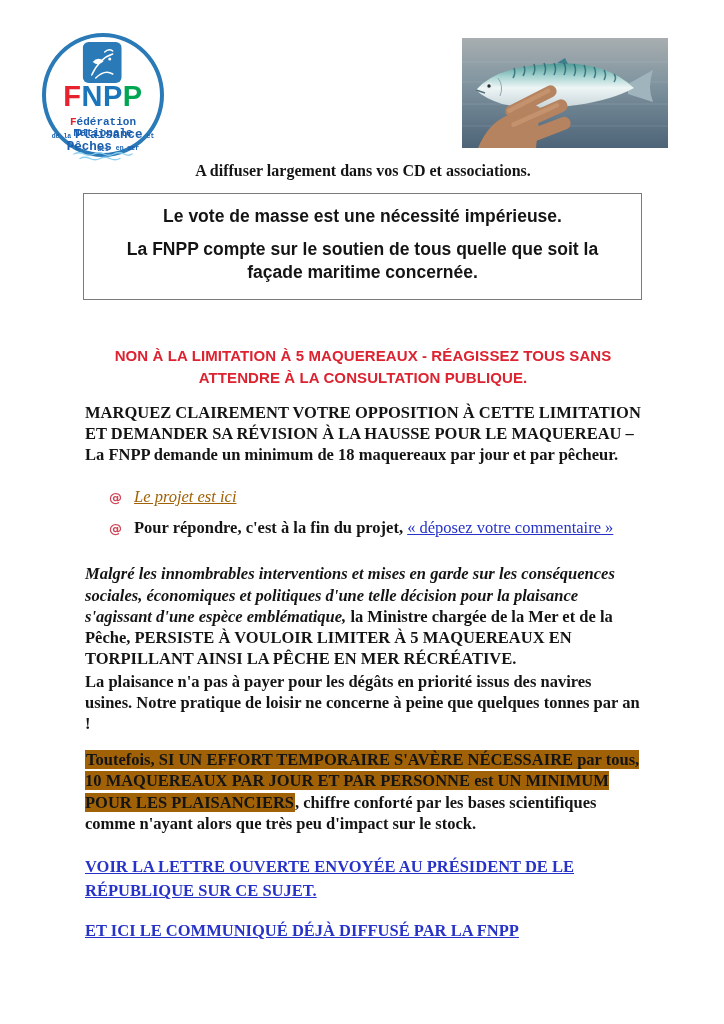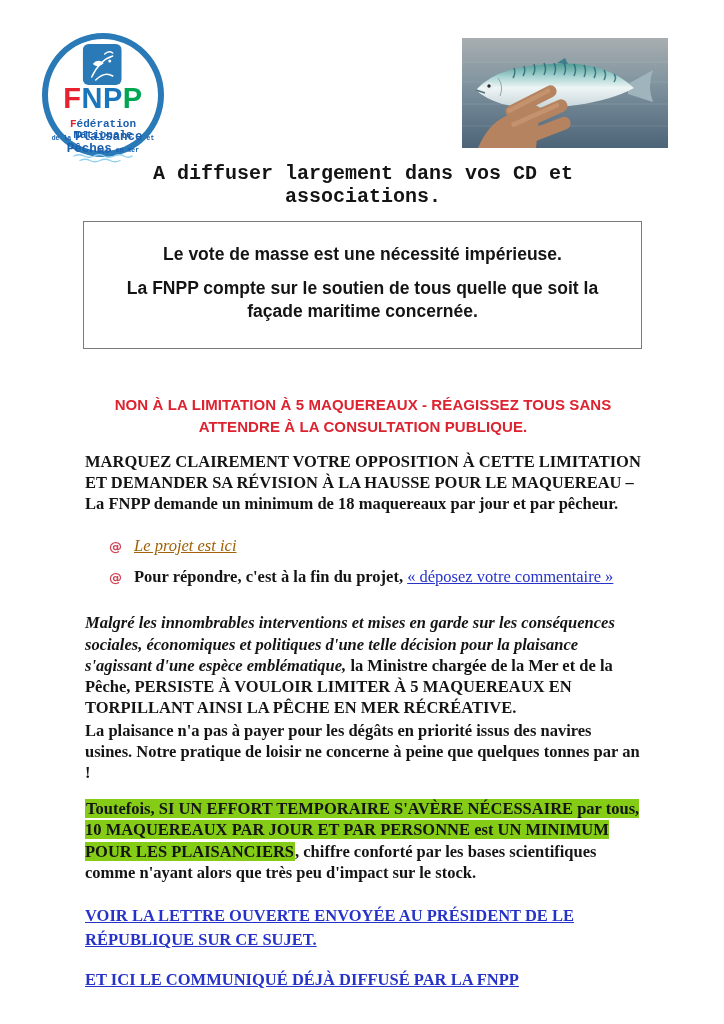--- a/index.html
+++ b/index.html
@@ -5,21 +5,21 @@
   html,body{margin:0;padding:0;background:#e9e9e9;}
   .page{
     position:relative;width:724px;height:1024px;margin:0 auto;
     background:#ffffff;overflow:hidden;
     font-family:"Liberation Serif",serif;color:#141414;
   }
   
   .logo{position:absolute;left:42px;top:33px;width:122px;height:124px;}
   .logo-circle{
     position:relative;width:100%;height:100%;border-radius:50%;
-    border:6px solid #c2410c;background:#fff;box-sizing:border-box;
+    border:4px solid #c2410c;background:#fff;box-sizing:border-box;
   }
   .logo-emblem{position:absolute;left:50%;top:5px;transform:translateX(-52%);}
   .logo-fnpp{
     position:absolute;top:45px;left:0;right:0;text-align:center;
     font-family:"Liberation Sans",sans-serif;font-weight:bold;
     font-size:29px;line-height:1;letter-spacing:0.5px;
   }
   .logo-t{position:absolute;left:0;right:0;text-align:center;
     font-family:Liberation Mono, monospace;font-weight:bold;line-height:1;}
   .logo-t1{top:80px;font-size:11px;}
@@ -27,29 +27,29 @@
   .logo-t3{top:104px;font-size:12.5px;}
   .logo-t .sm{font-size:6.5px;font-weight:bold;}
   .logo-waves{position:absolute;left:50%;top:114px;transform:translateX(-50%);}
   .photo{position:absolute;left:462px;top:38px;width:206px;height:110px;}
   .photo svg{display:block;}
 
   
   .content{position:absolute;left:85px;top:160px;width:556px;}
   .distribute{
     margin:2px 0 0;text-align:center;
-    font-family:Liberation Mono, monospace;font-weight:bold;font-size:20px;
+    font-family:Liberation Serif, serif;font-weight:bold;font-size:16px;
   }
   .banner-box{
     margin:13px 0 0 -2px;width:559px;box-sizing:border-box;
     border:1px solid #7a7a7a;padding:11px 18px 14px;text-align:center;
     font-family:"Liberation Sans",sans-serif;font-weight:bold;
     font-size:17.5px;line-height:1.35;
   }
-  .banner-box p{margin:10px;}
+  .banner-box p{margin:0;}
   .banner-box p + p{margin-top:9px;}
   .alert{
     margin:45px 0 0;
     font-family:"Liberation Sans",sans-serif;font-weight:bold;
     font-size:15px;line-height:1.5;letter-spacing:0.1px;
   }
   .p-serif{margin:19px 0 0;font-weight:bold;font-size:16.5px;line-height:1.28;}
   .p-tight{margin-top:12px;}
   .action-list{list-style:none;margin:21px 0 0;padding:0 0 0 24px;}
   .action-list li{display:flex;align-items:baseline;gap:12px;
@@ -183,21 +183,21 @@
       </li>
     </ul>
 
     <p class="p-serif p-malgre">
       <em>Malgré les innombrables interventions et mises en garde sur les conséquences sociales, économiques et politiques d'une telle décision pour la plaisance s'agissant d'une espèce emblématique,</em><span> la Ministre chargée de la Mer et de la Pêche, PERSISTE À VOULOIR LIMITER À 5 MAQUEREAUX EN TORPILLANT AINSI LA PÊCHE EN MER RÉCRÉATIVE.</span>
     </p>
 
     <p class="p-serif p-plaisance">La plaisance n'a pas à payer pour les dégâts en priorité issus des navires usines. Notre pratique de loisir ne concerne à peine que quelques tonnes par an !</p>
 
     <p class="p-serif p-toutefois">
-      <mark style="background-color: #84cc16;">Toutefois, SI UN EFFORT TEMPORAIRE S'AVÈRE NÉCESSAIRE par tous, 10 MAQUEREAUX PAR JOUR ET PAR PERSONNE est UN MINIMUM POUR LES PLAISANCIERS</mark><span>, chiffre conforté par les bases scientifiques comme n'ayant alors que très peu d'impact sur le stock.</span>
+      <mark style="background-color: #a16207;">Toutefois, SI UN EFFORT TEMPORAIRE S'AVÈRE NÉCESSAIRE par tous, 10 MAQUEREAUX PAR JOUR ET PAR PERSONNE est UN MINIMUM POUR LES PLAISANCIERS</mark><span>, chiffre conforté par les bases scientifiques comme n'ayant alors que très peu d'impact sur le stock.</span>
     </p>
 
     <p class="biglink">
       <a style="color: rgb(39, 51, 200);">VOIR LA LETTRE OUVERTE ENVOYÉE AU PRÉSIDENT DE LE RÉPUBLIQUE SUR CE SUJET.</a>
     </p>
 
     <p class="biglink">
       <a style="color: rgb(39, 51, 200);">ET ICI LE COMMUNIQUÉ DÉJÀ DIFFUSÉ PAR LA FNPP</a>
     </p>
 

